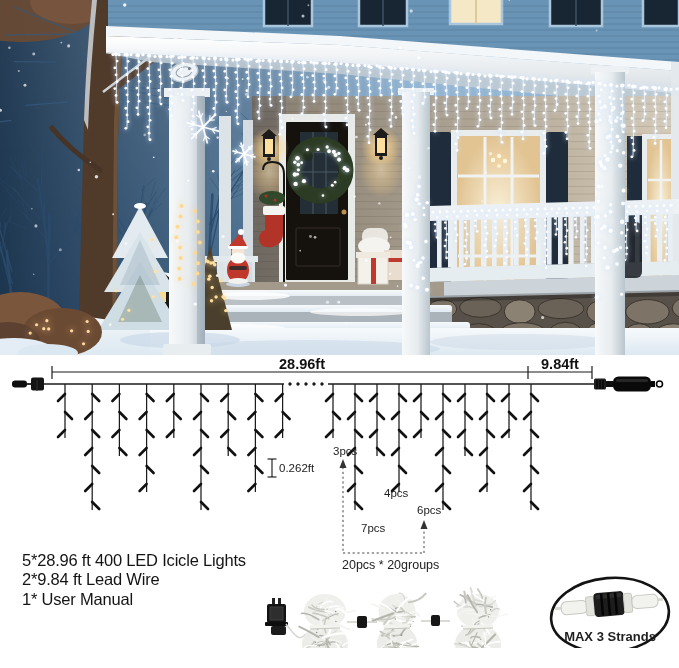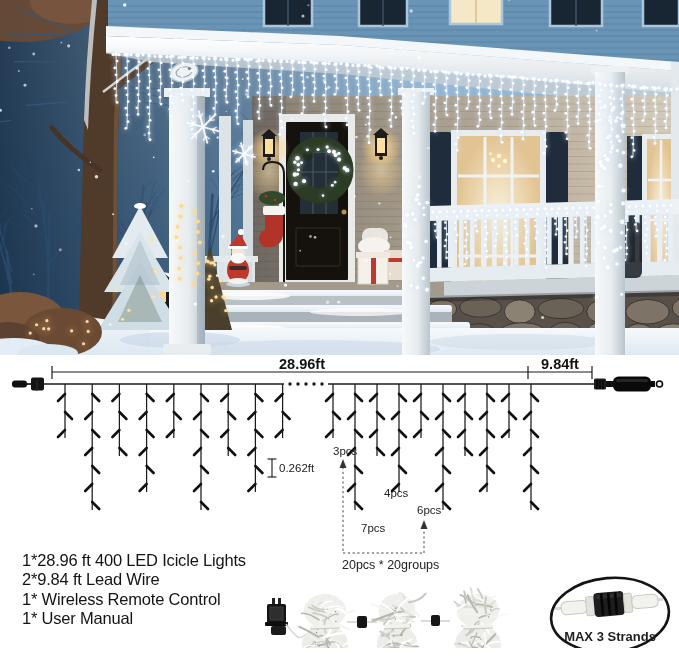--- a/index.html
+++ b/index.html
@@ -1842,23 +1842,22 @@
       <line x1="343" y1="467" x2="343" y2="553"></line>
       <line x1="343" y1="553" x2="424" y2="553"></line>
       <line x1="424" y1="553" x2="424" y2="528"></line>
     </g>
     <polygon points="343,459 339.5,468 346.5,468" fill="#333"></polygon>
     <polygon points="424,520 420.5,529 427.5,529" fill="#333"></polygon>
   </svg>
 
   <div class="pkg">
     <ul>
-      <li>1*28.96 ft 400 LED Icicle Lights</li>
+      <li>5*28.96 ft 400 LED Icicle Lights</li>
       <li>2*9.84 ft Lead Wire</li>
-      <li>1* Wireless Remote Control</li>
       <li>1* User Manual</li>
     </ul>
   </div>
 
   <svg class="contents" viewBox="0 540 679 128">
     <g>
       <rect x="272" y="598" width="3" height="7" fill="#222"></rect>
       <rect x="278" y="598" width="3" height="7" fill="#222"></rect>
       <rect x="267" y="604" width="19" height="19" rx="2" fill="#131313"></rect>
       <rect x="270" y="607" width="13" height="13" fill="#2e2e2e" stroke="#3f3f3f"></rect>

